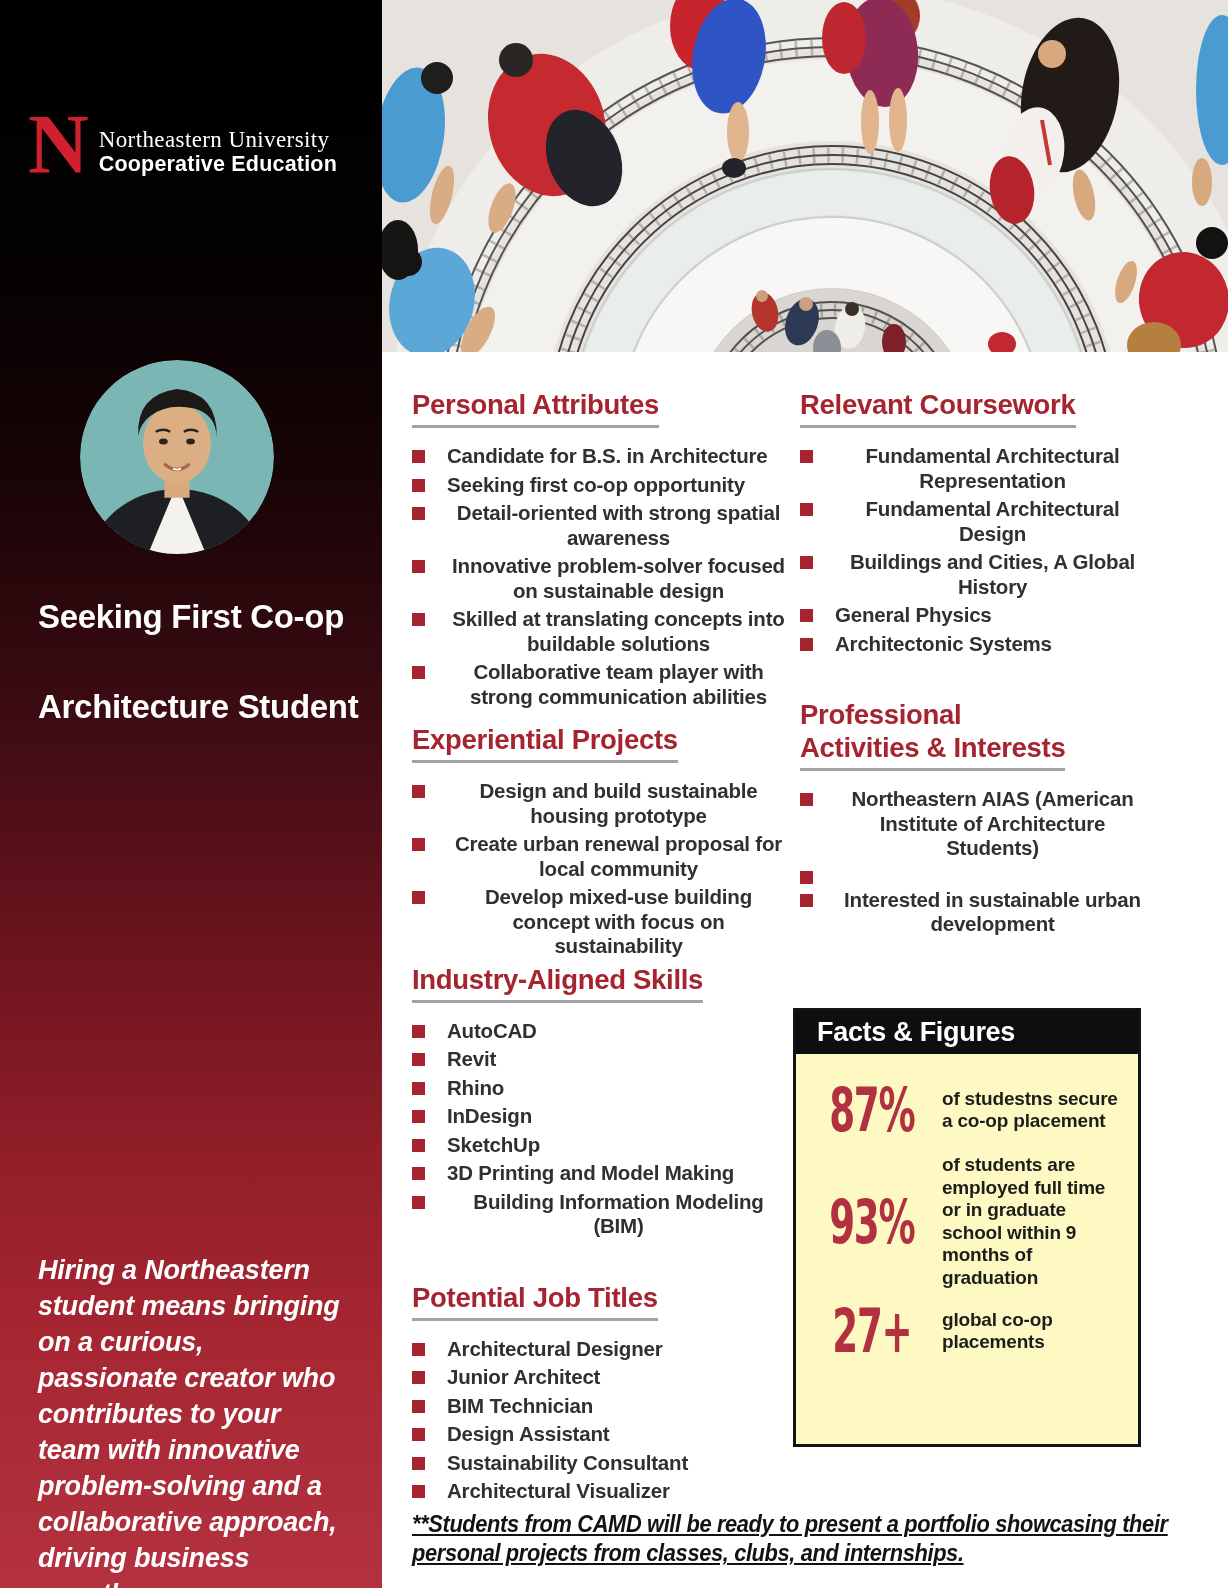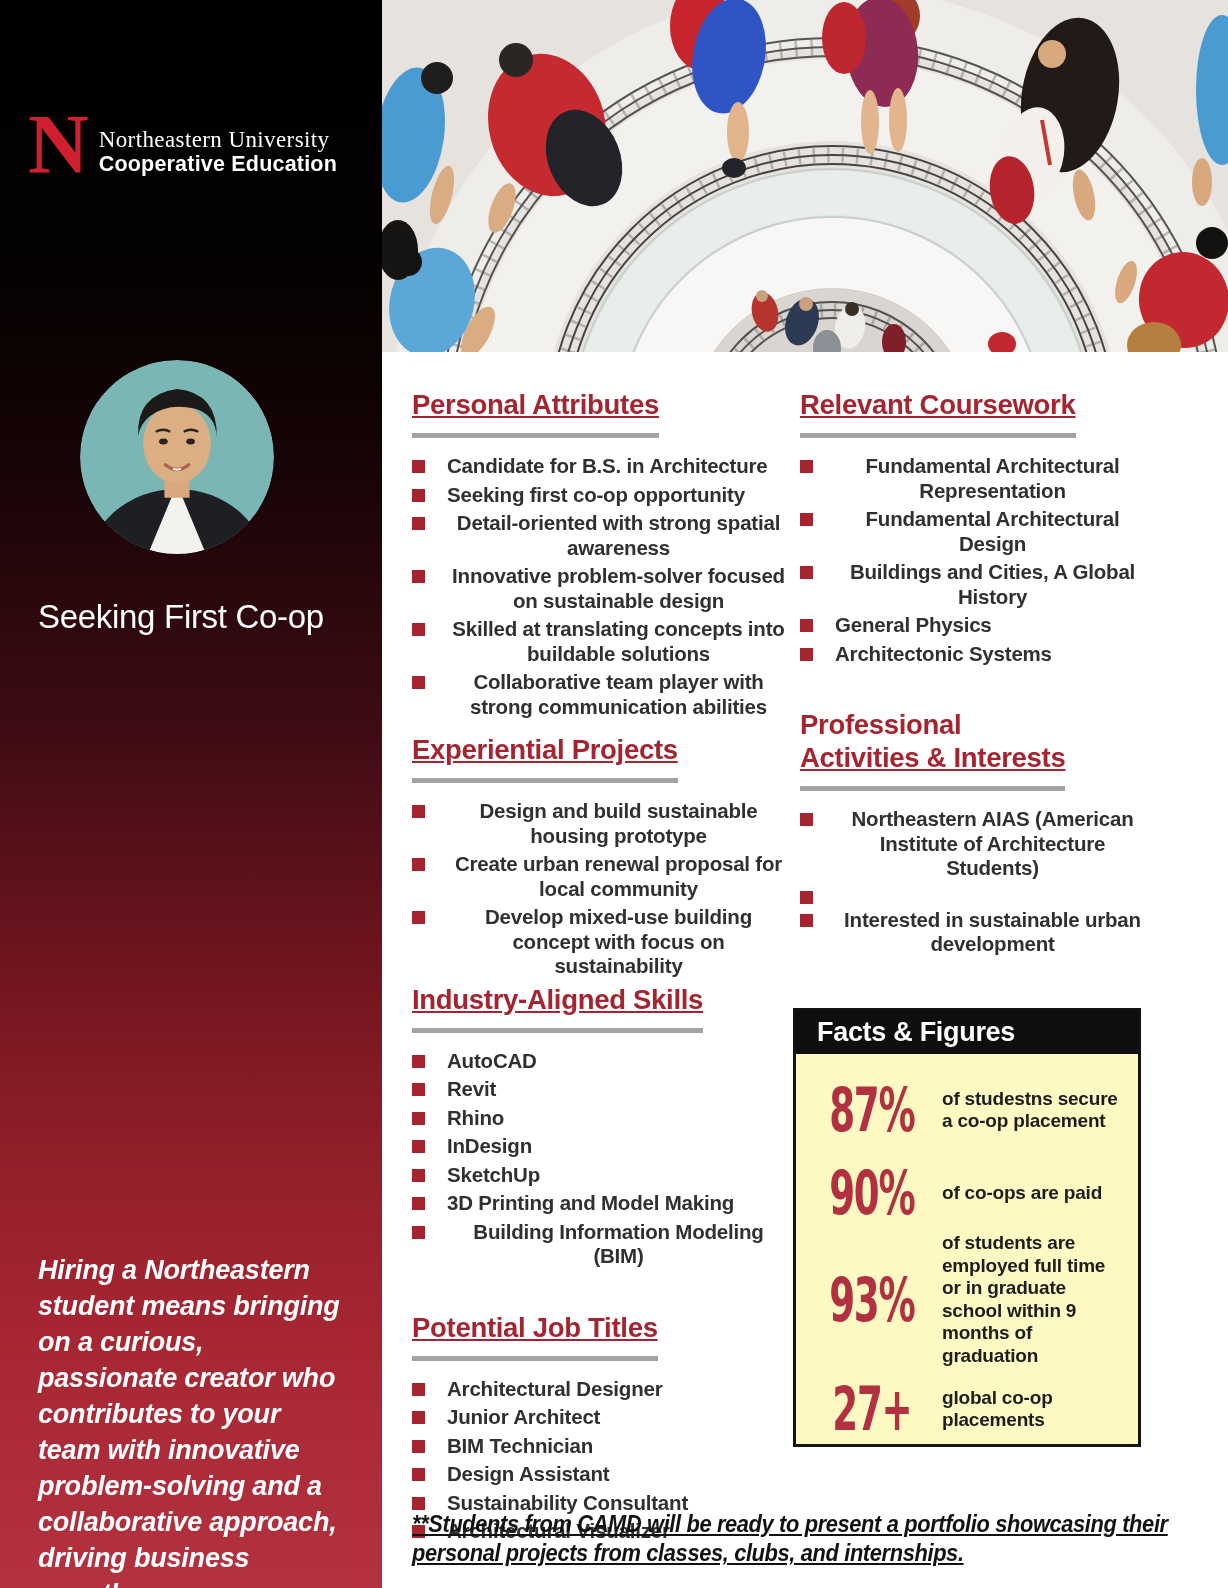--- a/index.html
+++ b/index.html
@@ -13,37 +13,37 @@
   .logo{position:absolute;left:28px;top:112px;display:flex;align-items:flex-start;gap:10px;}
   .logo-n{font-family:"Liberation Serif",serif;font-weight:700;color:#d0202f;
     font-size:84px;line-height:66px;}
   .logo-text{padding-top:16px;}
   .logo-line1{font-family:"Liberation Serif",serif;color:#ffffff;font-size:23px;line-height:24px;letter-spacing:.4px;}
   .logo-line2{color:#ffffff;font-size:21.5px;font-weight:700;line-height:24px;letter-spacing:.2px;}
   .avatar{position:absolute;left:80px;top:360px;width:194px;height:194px;border-radius:50%;overflow:hidden;}
   .avatar svg{display:block;width:100%;height:100%;}
   .persona-block{position:absolute;left:38px;top:588px;color:#ffffff;}
   .persona-label{font-size:35px;font-weight:700;letter-spacing:-.3px;}
-  .persona-line{font-size:33px;font-weight:400;letter-spacing:-.3px;margin-top:10px;}
+  .persona-line{font-size:33px;font-weight:700;letter-spacing:-.3px;margin-top:10px;}
   .persona-line--student{margin-top:52px;}
   .quote{position:absolute;left:38px;top:1252px;width:308px;color:#ffffff;
     font-size:27px;font-weight:700;font-style:italic;line-height:36px;letter-spacing:-.2px;}
 
   
   .photo{position:absolute;left:382px;top:0;width:846px;height:352px;overflow:hidden;background:#e6e3df;}
   .photo svg{display:block;width:100%;height:100%;}
 
   
   .main{position:absolute;inset:0;}
   .col{position:absolute;}
   .col-left{left:412px;top:388px;width:378px;}
   .col-right{left:800px;top:388px;width:350px;}
   h2{margin:0 0 16px 0;font-size:27.5px;font-weight:700;color:#a5242f;
      line-height:33px;letter-spacing:-.3px;}
-  h2 .rule{display:inline-block;border-bottom:5px solid #a3a3a3;padding-bottom:12px;text-decoration:underline;}
+  h2 .rule{display:inline-block;border-bottom:3px solid #a3a3a3;padding-bottom:4px;}
   ul.blist{list-style:none;margin:0;padding:0;}
   ul.blist li{display:flex;gap:22px;margin-bottom:4px;}
   .bullet{width:13px;height:13px;background:#a5242f;flex:none;margin-top:6px;}
   .li-text{font-size:20.5px;font-weight:700;color:#303030;line-height:24.5px;letter-spacing:-.2px;text-align:center;}
   .sec-pa ul{margin-bottom:14px;}
   .sec-ep ul{margin-bottom:0;}
   .sec-ias ul{margin-bottom:42px;}
   .sec-rc ul{margin-bottom:42px;}
 
   
@@ -103,20 +103,21 @@
           <path d="M78,74 Q86,70 93,74" stroke="#2a221e" stroke-width="2.5" fill="none"></path>
           <path d="M107,74 Q114,70 122,74" stroke="#2a221e" stroke-width="2.5" fill="none"></path>
           <path d="M88,108 Q100,118 112,108" stroke="#a8674d" stroke-width="3.5" fill="none" stroke-linecap="round"></path>
           <path d="M96,112 Q100,114 104,112" stroke="#ffffff" stroke-width="2" fill="none"></path>
         </g>
       </svg>
     </div>
 
     <div class="persona-block">
       <div class="persona-line">Seeking First Co-op</div>
+      <div class="persona-line persona-line--student">Architecture Student</div>
     </div>
 
     <div class="quote">Hiring a Northeastern student means bringing on a curious, passionate creator who contributes to your team with innovative problem-solving and a collaborative approach, driving business growth.</div>
   </aside>
 
   <div class="photo">
     <svg viewBox="0 0 846 352" preserveAspectRatio="none">
       <rect width="846" height="352" fill="#e6e3df"></rect>
 
       <circle cx="450" cy="430" r="412" fill="none" stroke="#efedea" stroke-width="62"></circle>
@@ -364,24 +365,20 @@
       </section>
     </div>
 
     <div class="facts">
       <div class="facts-header">Facts &amp; Figures</div>
       <div class="facts-body">
         <div class="stat-row r1">
           <div class="stat-num"><span>87%</span></div>
           <div class="stat-label">of studestns secure a co-op placement</div>
         </div>
-        <div class="stat-row r2">
-          <div class="stat-num"><span>90%</span></div>
-          <div class="stat-label">of co-ops are paid</div>
-        </div>
         <div class="stat-row r3">
           <div class="stat-num"><span>93%</span></div>
           <div class="stat-label">of students are employed full time or in graduate school within 9 months of graduation</div>
         </div>
         <div class="stat-row r4">
           <div class="stat-num"><span>27+</span></div>
           <div class="stat-label">global co-op placements</div>
         </div>
       </div>
     </div>

